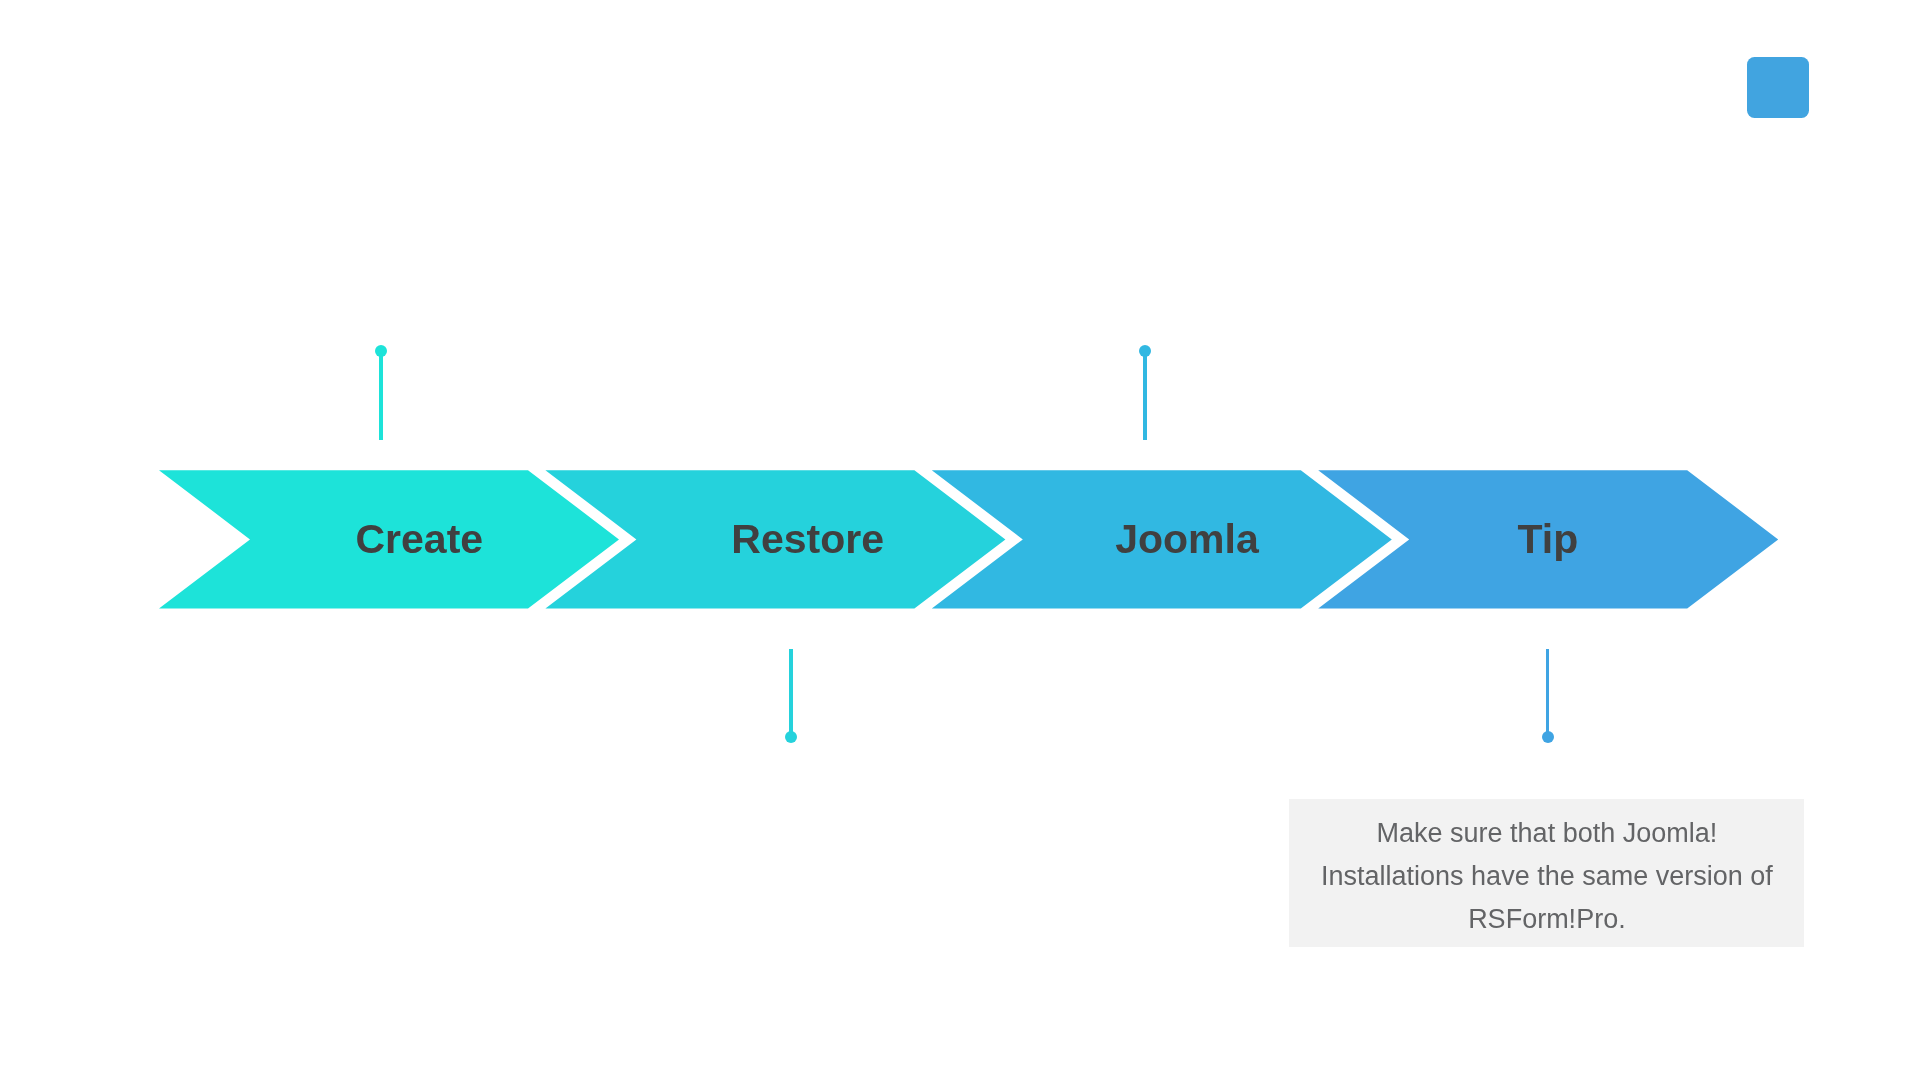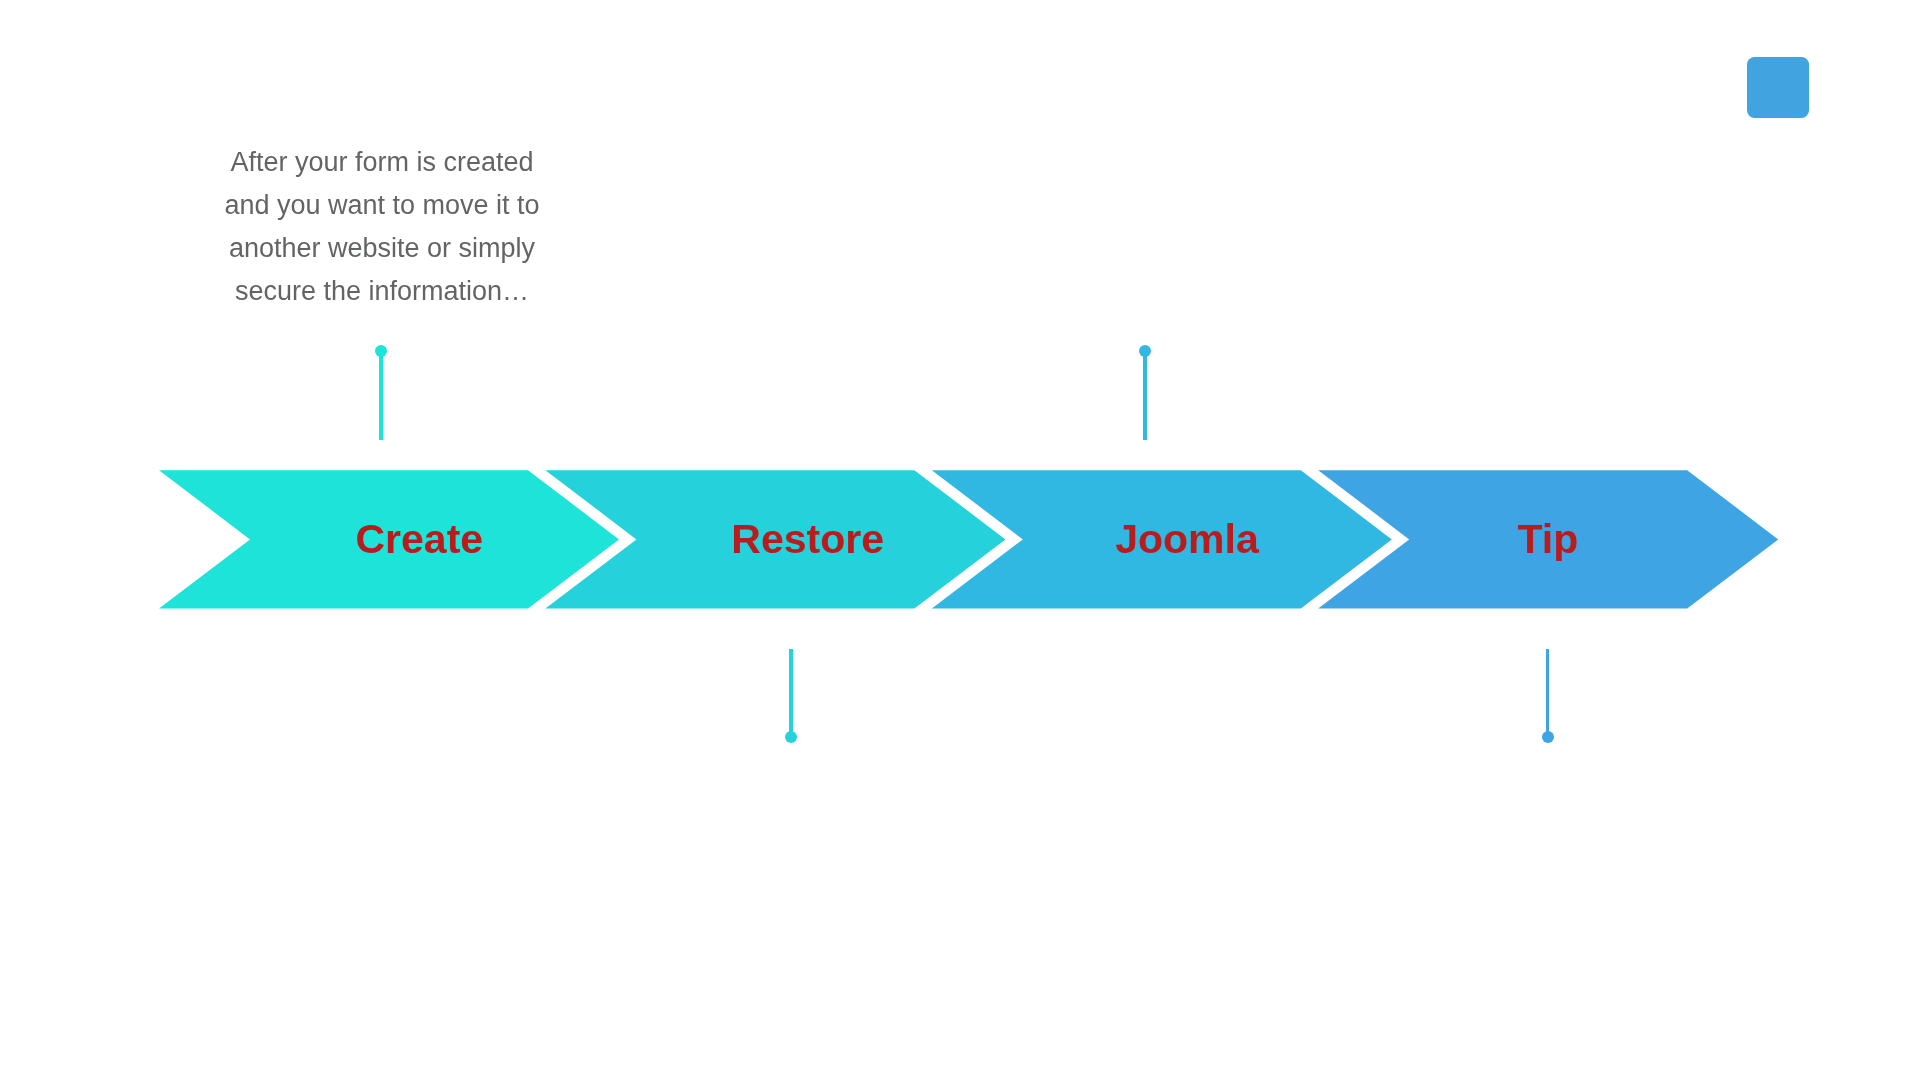--- a/index.html
+++ b/index.html
@@ -36,34 +36,36 @@
     color:#636466; font-size:27px; line-height:43px; text-align:center;
     transform:translateZ(0);
   }
 
   .stem { position:absolute; width:4px; }
   .dot  { position:absolute; width:12px; height:12px; border-radius:50%; }
 
   svg.chevrons { position:absolute; left:0; top:0; }
 
   .chev-label {
-    position:absolute; color:#b91c1c; font-size:41px; font-weight:bold;
+    position:absolute; color:#404040; font-size:41px; font-weight:bold;
     text-align:center; line-height:42px; white-space:nowrap;
     transform:translateZ(0);
   }
 </style>
 </head>
 <body>
 
 <div class="slide">
 
   <div class="corner-square" style="background: rgb(65, 164, 224);"></div>
 
-  <div class="callout c-create">After your form is created and you want to move it to another website or simply secure the information…</div>
 
+  <div class="tipbox">
+    <div class="txt">Make sure that both Joomla! Installations have the same version of RSForm!Pro.</div>
+  </div>
 
   <svg class="chevrons" width="1920" height="1080">
     <polygon points="159,470.2 528,470.2 619,539.4 528,608.6 159,608.6 250,539.4" fill="#1DE3D9"></polygon>
     <polygon points="545.4,470.2 914.4,470.2 1005.4,539.4 914.4,608.6 545.4,608.6 636.4,539.4" fill="#25D2DC"></polygon>
     <polygon points="931.8,470.2 1300.8,470.2 1391.8,539.4 1300.8,608.6 931.8,608.6 1022.8,539.4" fill="#31B8E2"></polygon>
     <polygon points="1318.1999999999998,470.2 1687.1999999999998,470.2 1778.1999999999998,539.4 1687.1999999999998,608.6 1318.1999999999998,608.6 1409.1999999999998,539.4" fill="#3FA4E3"></polygon>
   </svg>
 
   <div id="labels">
     <div class="chev-label" style="left: 219.3px; width: 400px; top: 518px;">Create</div>

